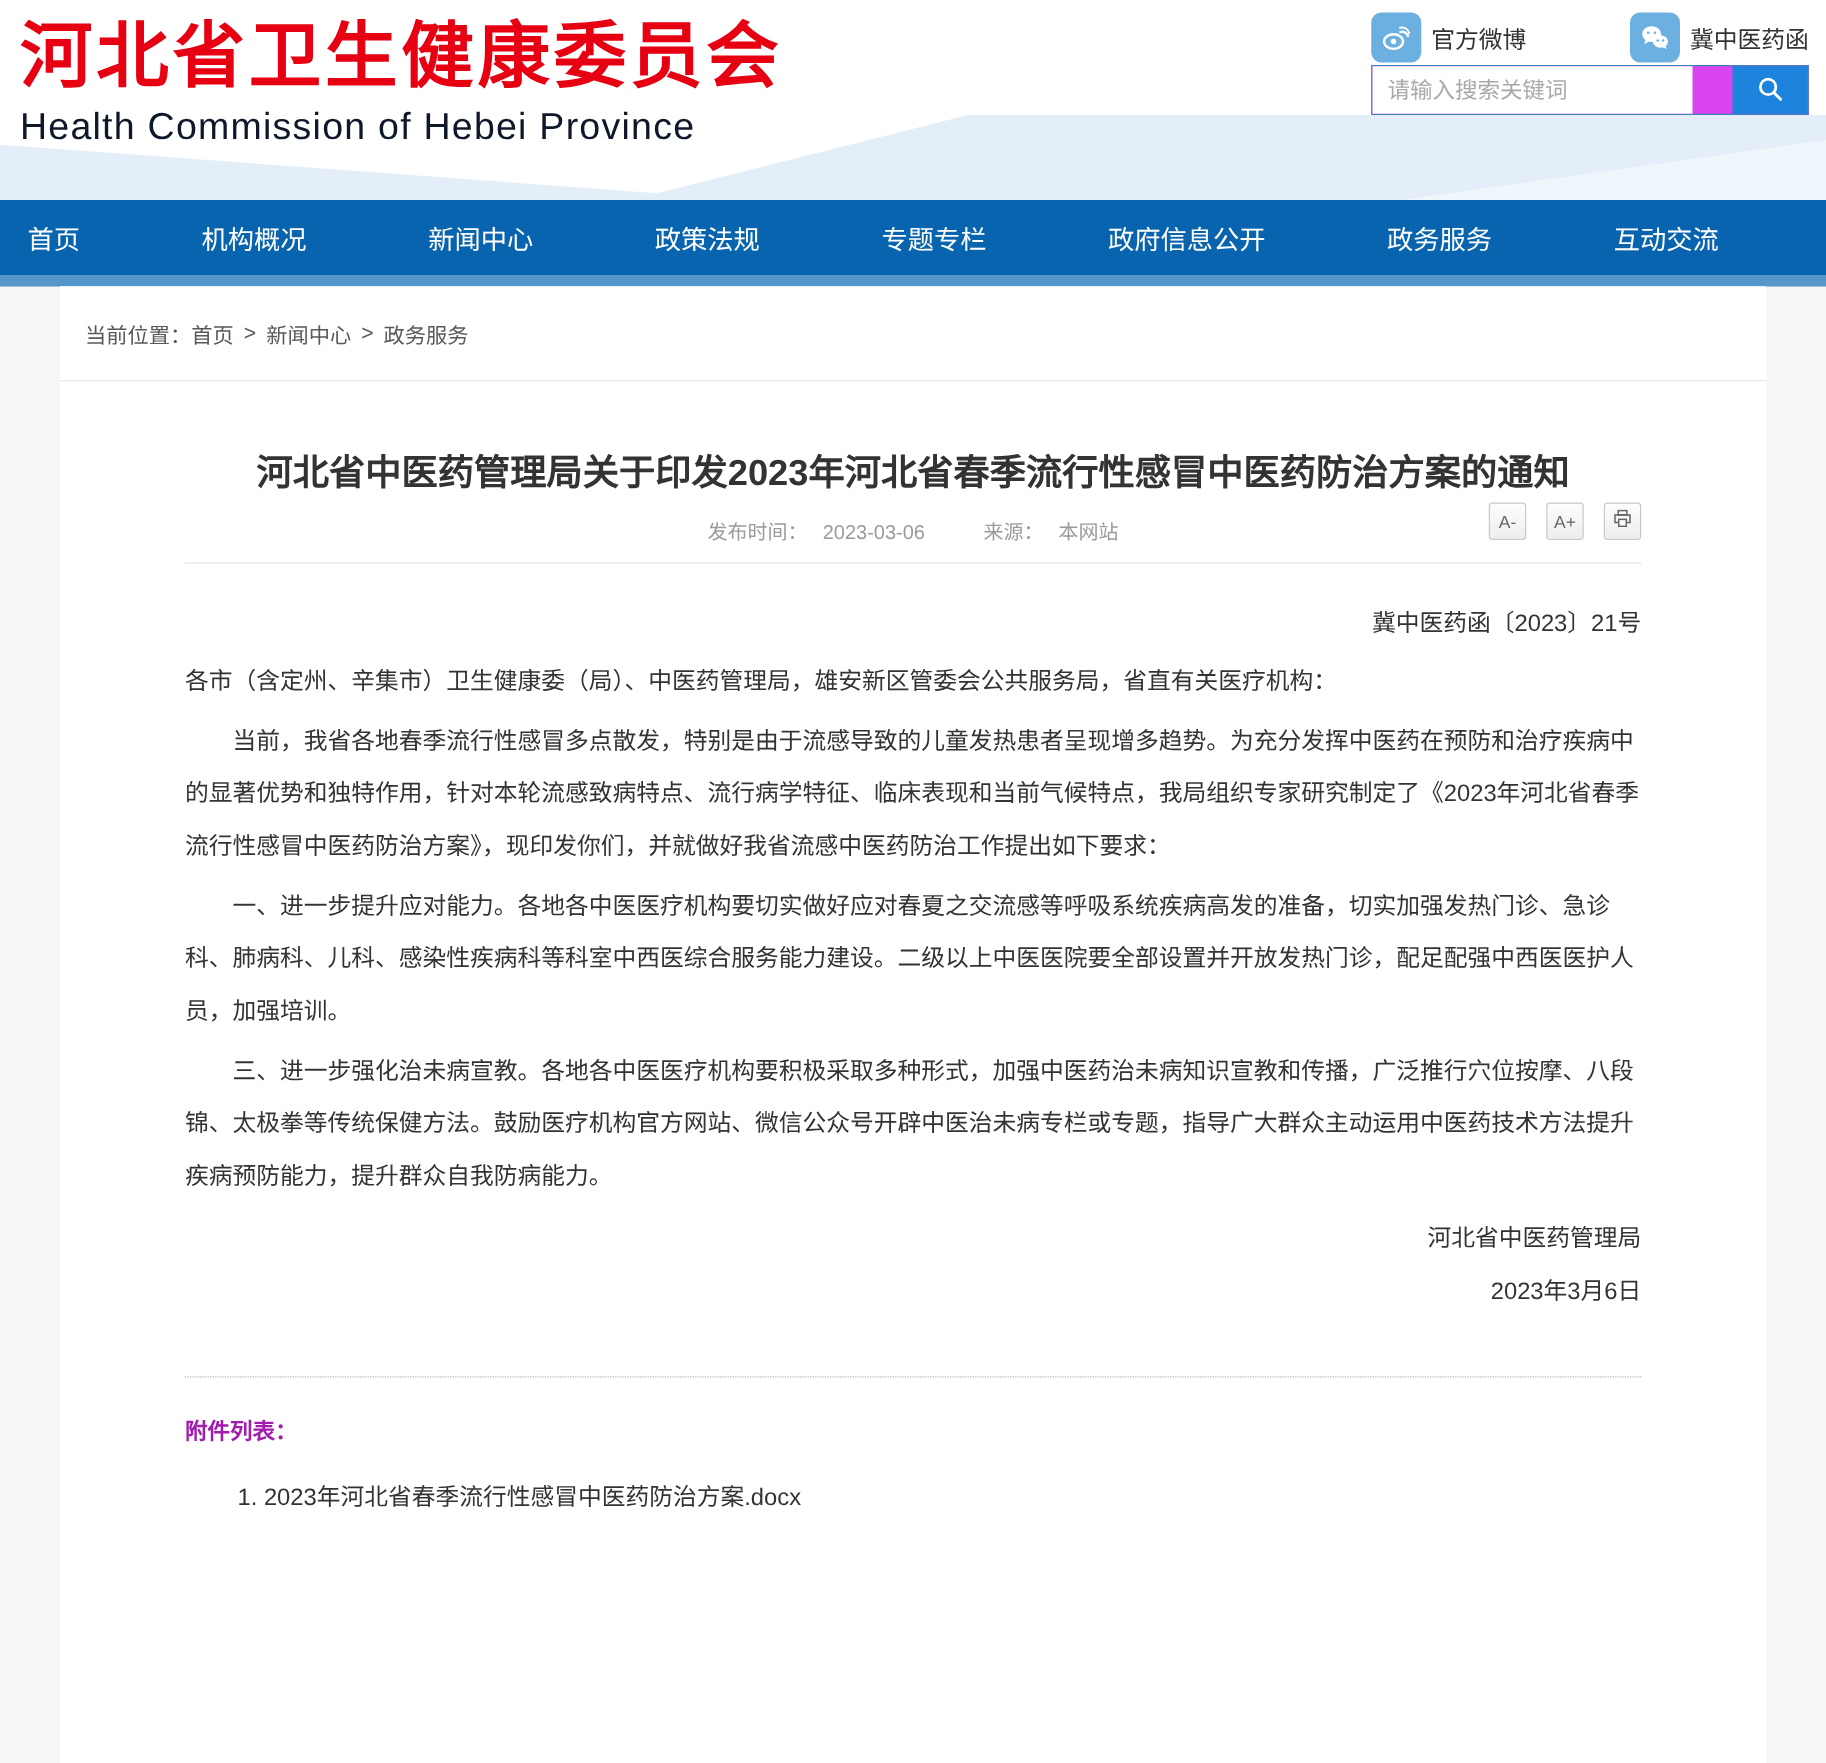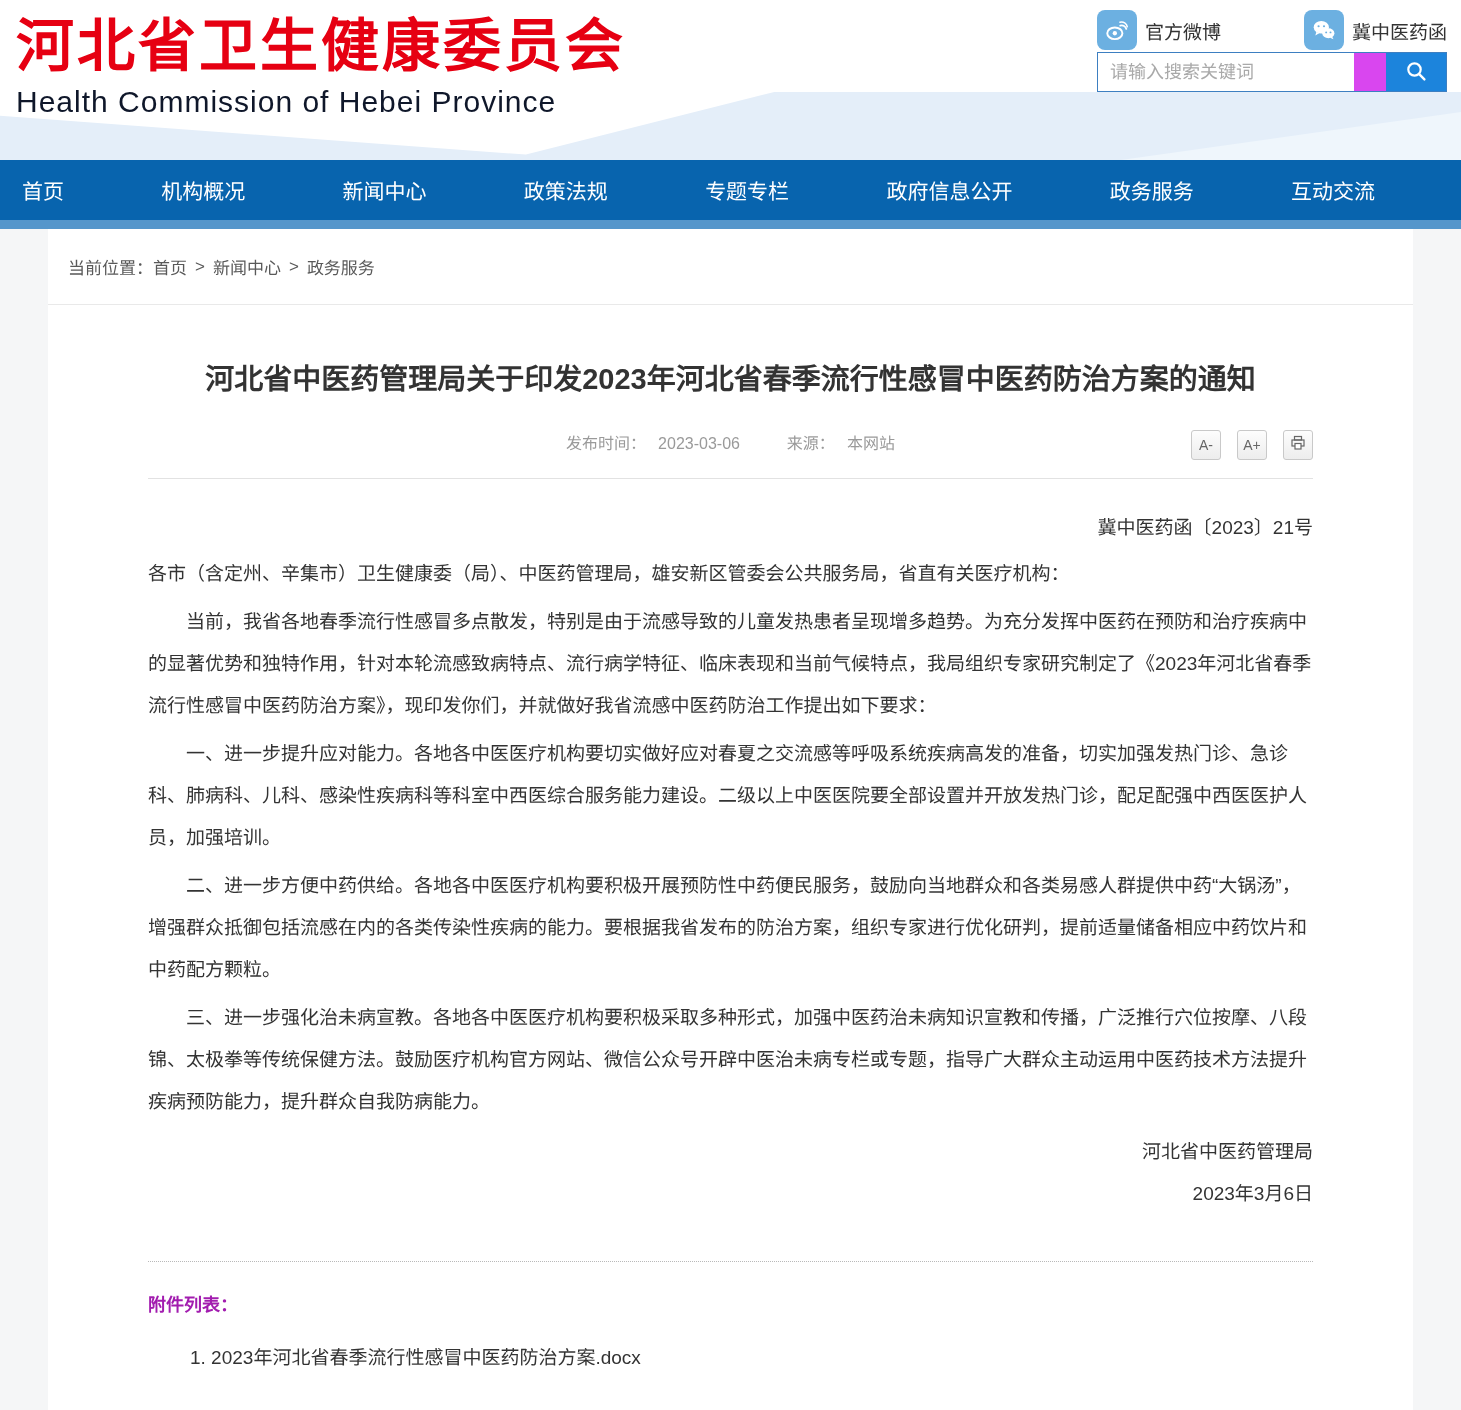--- a/index.html
+++ b/index.html
@@ -108,23 +108,22 @@
   .article-title {
     text-align: center;
     font-size: 29px;
     font-weight: bold;
     color: #333;
     line-height: 1.55;
     padding: 0 20px;
   }
   .meta-row {
     position: relative;
-    margin-top: 28px;
     height: 34px;
-    display: flex; align-items: flex-start; justify-content: center;
+    display: flex; align-items: flex-end; justify-content: center;
     font-size: 16px; color: #9a9a9a;
   }
   .meta-row .meta-text span { margin: 0 6px; }
   .meta-tools {
     position: absolute; right: 0; top: 0;
     display: flex; gap: 16px;
   }
   .tool-btn {
     width: 30px; height: 30px;
     border: 1px solid #c9c9c9; border-radius: 3px;
@@ -259,21 +258,20 @@
       </div>
     </div>
 
     <hr class="meta-divider">
 
     <div class="doc-body">
       <p class="doc-number">冀中医药函〔2023〕21号</p>
       <p class="salutation">各市（含定州、辛集市）卫生健康委（局）、中医药管理局，雄安新区管委会公共服务局，省直有关医疗机构：</p>
       <p class="body-para">当前，我省各地春季流行性感冒多点散发，特别是由于流感导致的儿童发热患者呈现增多趋势。为充分发挥中医药在预防和治疗疾病中的显著优势和独特作用，针对本轮流感致病特点、流行病学特征、临床表现和当前气候特点，我局组织专家研究制定了《2023年河北省春季流行性感冒中医药防治方案》，现印发你们，并就做好我省流感中医药防治工作提出如下要求：</p>
       <p class="body-para">一、进一步提升应对能力。各地各中医医疗机构要切实做好应对春夏之交流感等呼吸系统疾病高发的准备，切实加强发热门诊、急诊科、肺病科、儿科、感染性疾病科等科室中西医综合服务能力建设。二级以上中医医院要全部设置并开放发热门诊，配足配强中西医医护人员，加强培训。</p>
-      <p class="body-para">二、进一步方便中药供给。各地各中医医疗机构要积极开展预防性中药便民服务，鼓励向当地群众和各类易感人群提供中药“大锅汤”，增强群众抵御包括流感在内的各类传染性疾病的能力。要根据我省发布的防治方案，组织专家进行优化研判，提前适量储备相应中药饮片和中药配方颗粒。</p>
       <p class="body-para">三、进一步强化治未病宣教。各地各中医医疗机构要积极采取多种形式，加强中医药治未病知识宣教和传播，广泛推行穴位按摩、八段锦、太极拳等传统保健方法。鼓励医疗机构官方网站、微信公众号开辟中医治未病专栏或专题，指导广大群众主动运用中医药技术方法提升疾病预防能力，提升群众自我防病能力。</p>
 
       <div class="signature-block">
         <p>河北省中医药管理局</p>
         <p>2023年3月6日</p>
       </div>
     </div>
 
     <section class="attachments">
       <div class="attachments-label">附件列表：</div>

